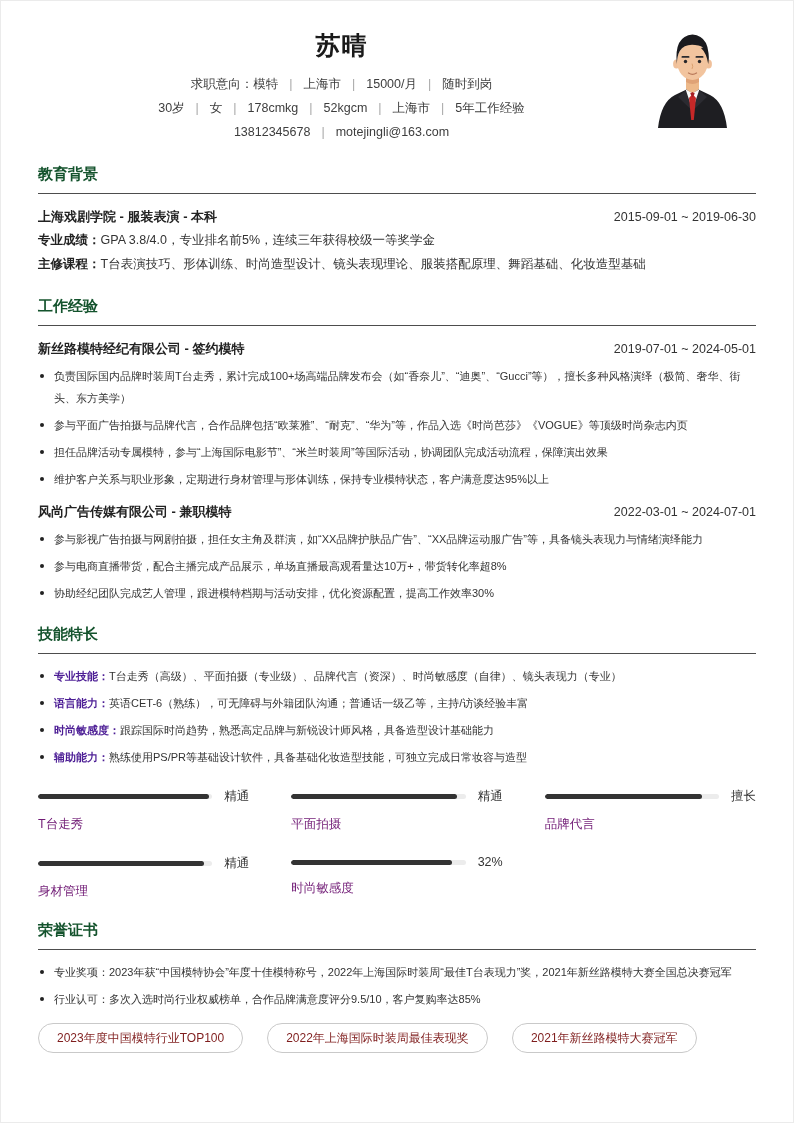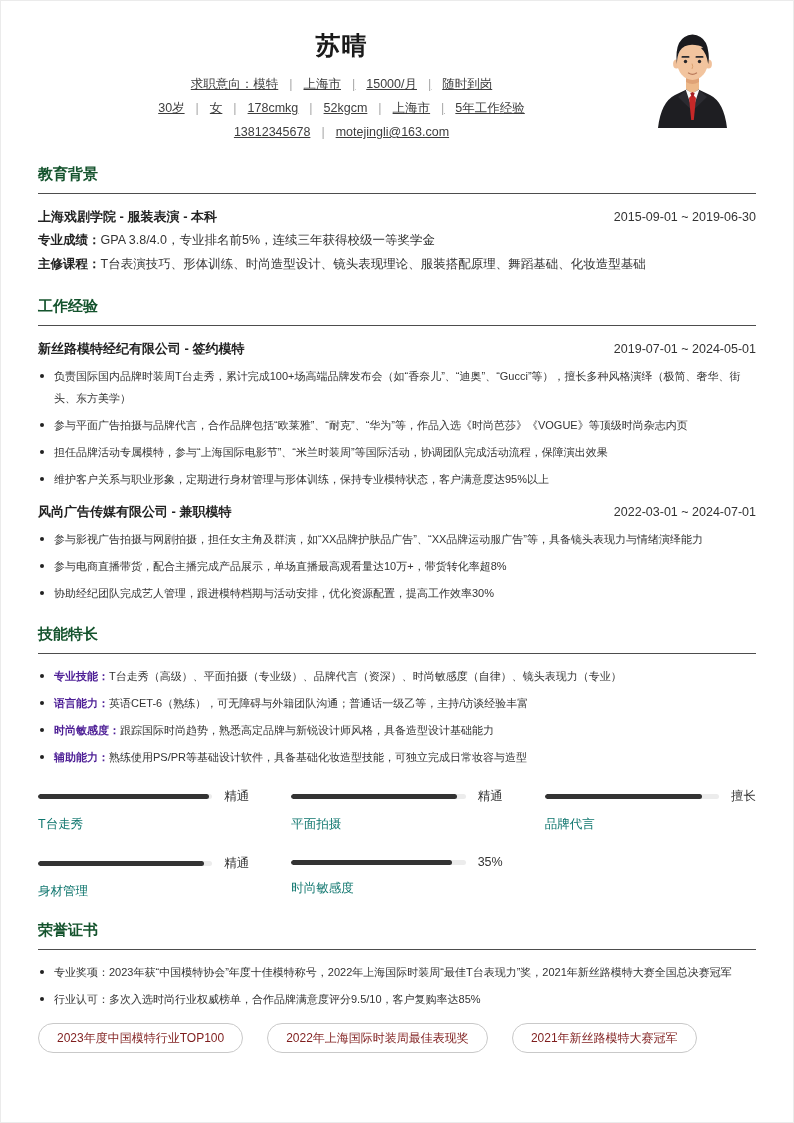--- a/index.html
+++ b/index.html
@@ -7,21 +7,21 @@
   body { font-family:"Liberation Sans","DejaVu Sans",sans-serif; color:#333; }
   .page {
     width:794px; height:1123px; margin:0 auto; background:#fff;
     border:1px solid #ebebeb; padding:22px 37px 0 37px; overflow:hidden;
   }
 
   
   .header { display:flex; align-items:flex-start; }
   .header-left { flex:1; text-align:center; padding-top:6px; }
   .candidate-name { font-size:25px; font-weight:700; color:#1a1a1a; margin:0 0 10px 0; letter-spacing:1px; }
-  .info-line { font-size:12.5px; color:#3d3d3d; line-height:24px; white-space:nowrap;text-decoration:underline; }
+  .info-line { font-size:12.5px; color:#3d3d3d; line-height:24px; white-space:nowrap; }
   .info-line .sep { color:#a8a8a8; margin:0 11px; font-weight:300; }
   .photo-box { width:95px; height:105px; flex-shrink:0; margin-right:16px; overflow:hidden; background:#fff; }
   .photo-box svg { display:block; }
 
   
   .section { margin-top:21px; }
   .section-title {
     font-size:15px; font-weight:700; color:#14532d;
     padding-bottom:9px; border-bottom:1px solid #4d4d4d; margin:0;
   }
@@ -46,21 +46,21 @@
   
   .bars-grid {
     margin-top:20px;
     display:grid; grid-template-columns:repeat(3,1fr);
     column-gap:42px; row-gap:22px;
   }
   .bar-row { display:flex; align-items:center; }
   .track { flex:1; height:5px; background:#ececec; border-radius:3px; overflow:hidden; }
   .fill { height:100%; background:#333; border-radius:3px; }
   .level { font-size:12.5px; color:#333; margin-left:12px; white-space:nowrap; }
-  .skill-name { font-size:12.5px; color:#0f766e; margin-top:11px; }
+  .skill-name { font-size:12.5px; color:#701a75; margin-top:11px; }
 
   
   .badges { display:flex; flex-wrap:wrap; gap:11px 24px; margin-top:13px; }
   .badge {
     font-size:12px; color:#7f1d1d; background:#fff;
     border:1px solid #c9c9c9; border-radius:16px;
     padding:7px 18px; line-height:1.2; white-space:nowrap;
   }
 </style>
 </head>
@@ -232,21 +232,21 @@
               </div>
               <span class="level">精通</span>
             </div>
           <div class="skill-name">身材管理</div>
         </div>
         <div class="skill-bar-item">
           <div class="bar-row">
               <div class="track">
                 <div class="fill" style="width: 92%;"></div>
               </div>
-              <span class="level">35%</span>
+              <span class="level">32%</span>
             </div>
           <div class="skill-name">时尚敏感度</div>
         </div>
       </div>
     </div>
   </div>
 
   <div class="section">
     <h2 class="section-title">荣誉证书</h2>
     <div class="section-body">

